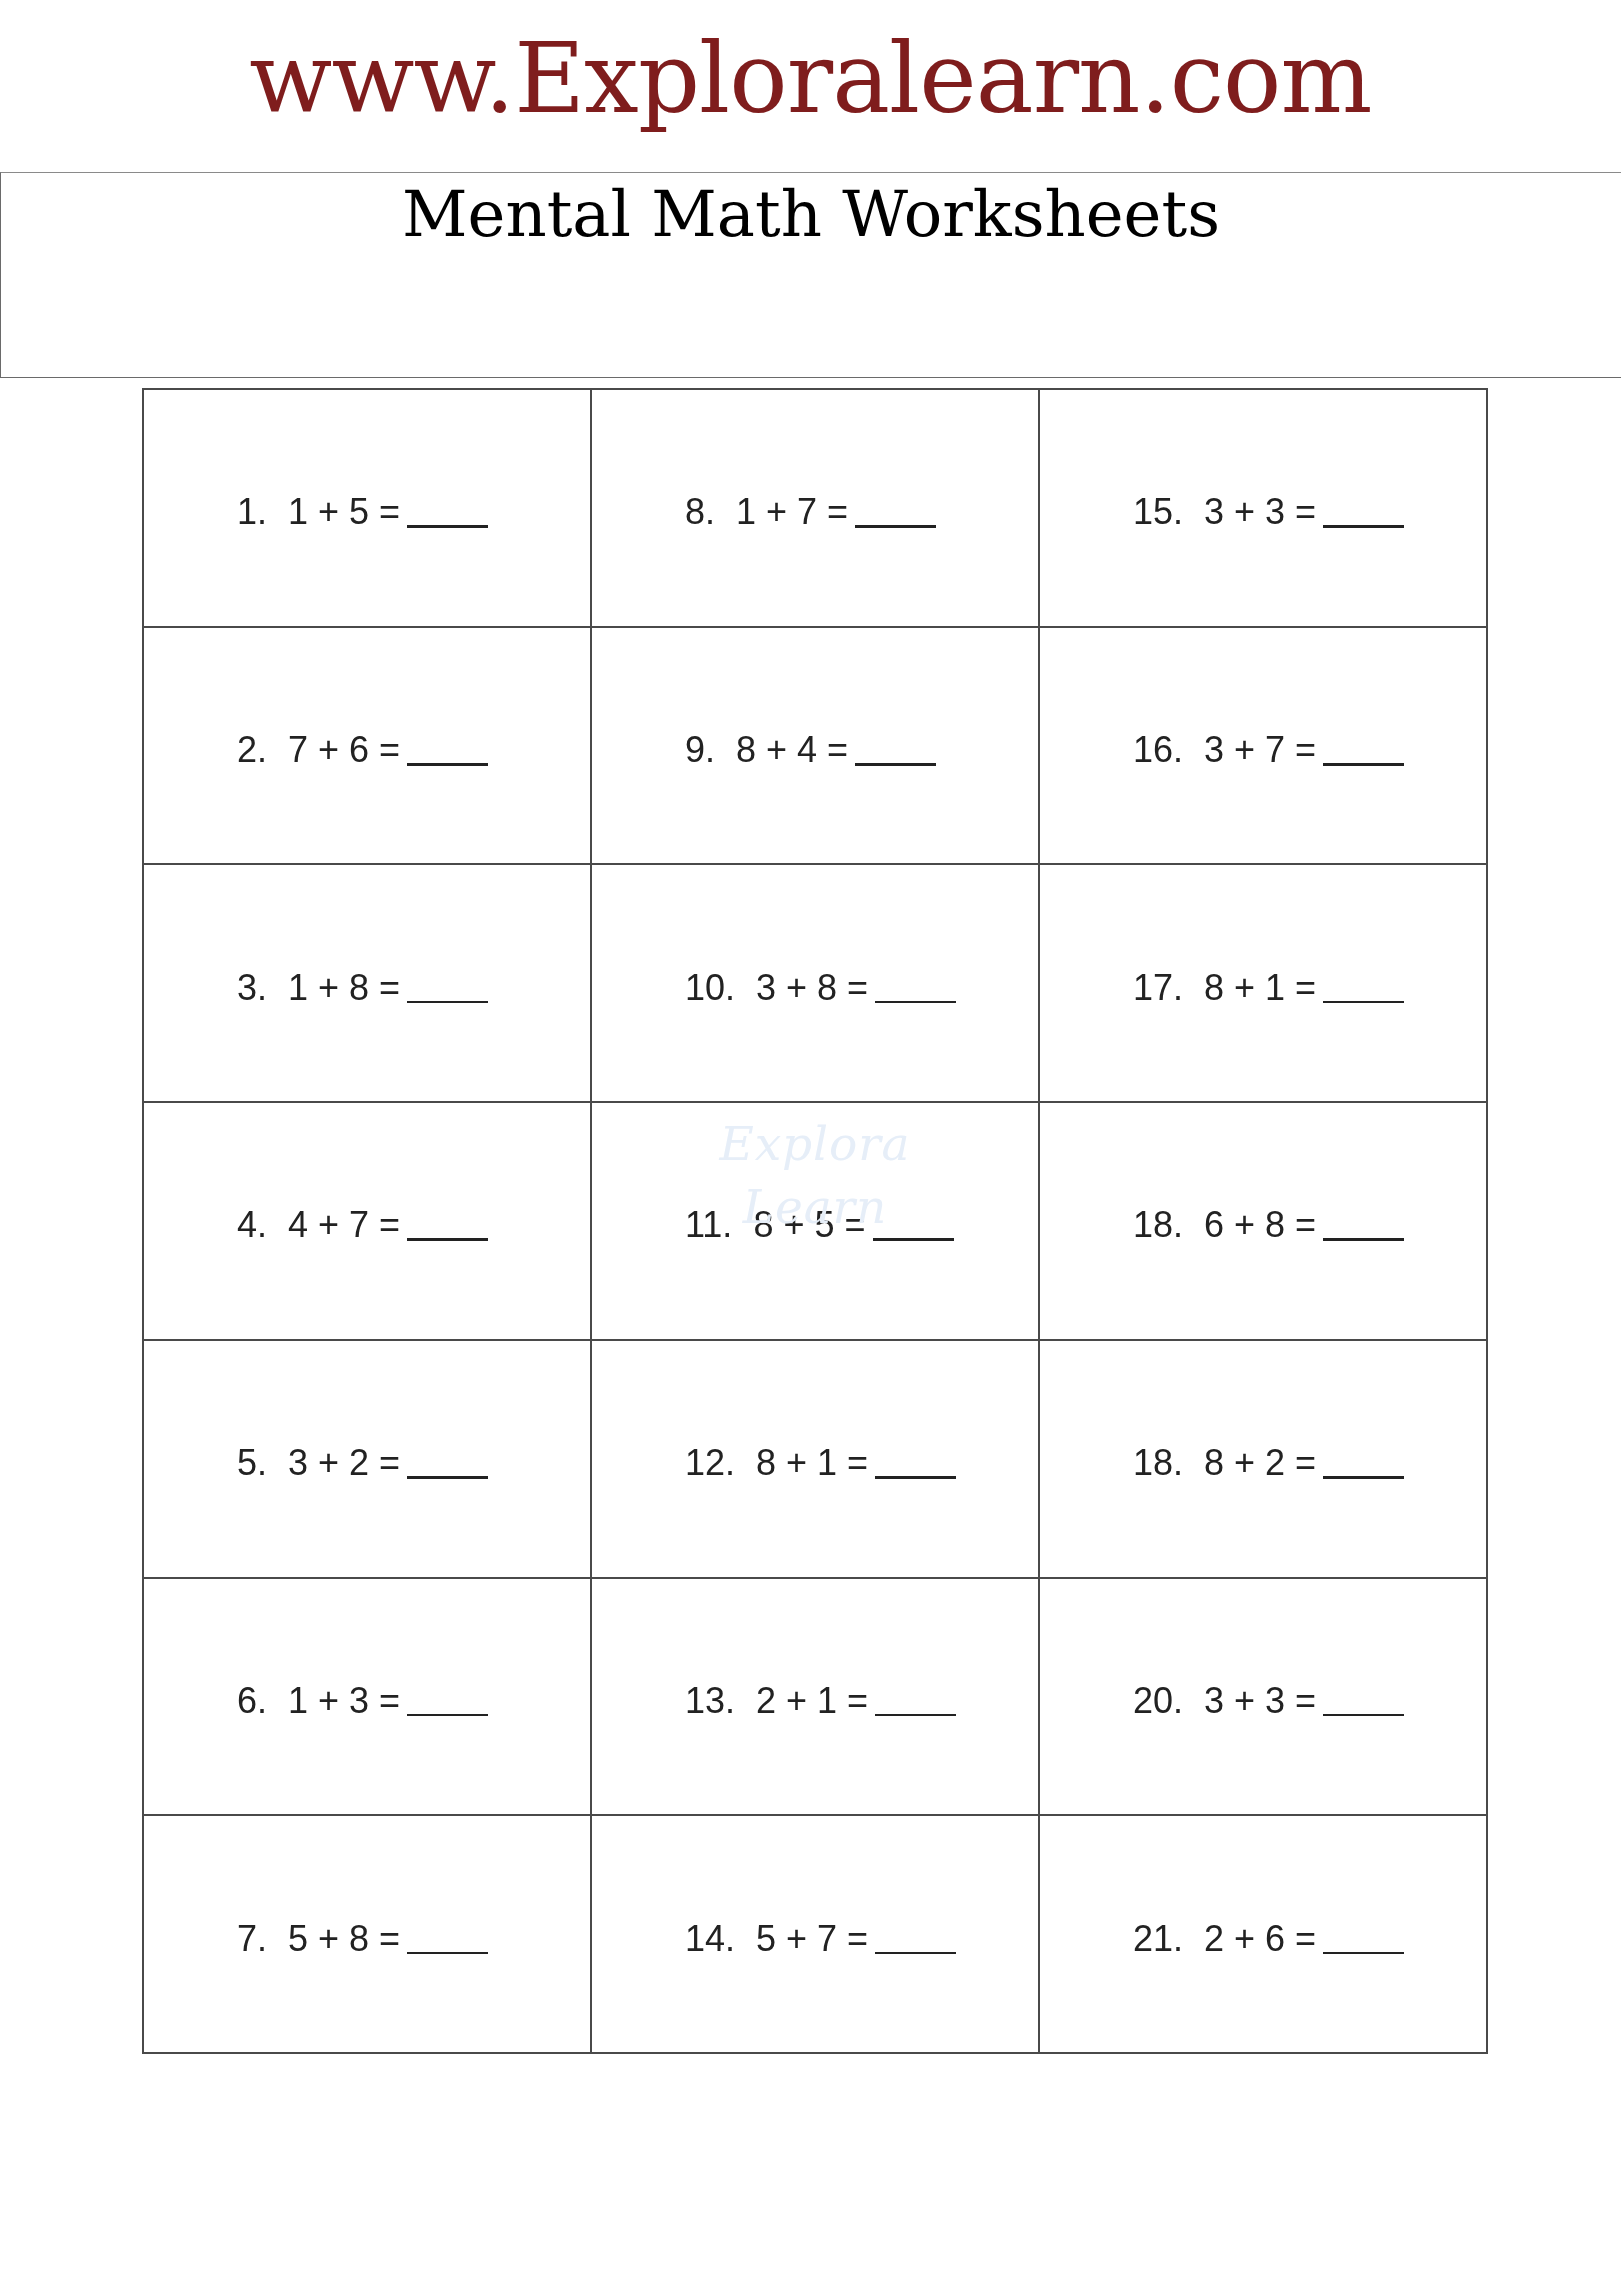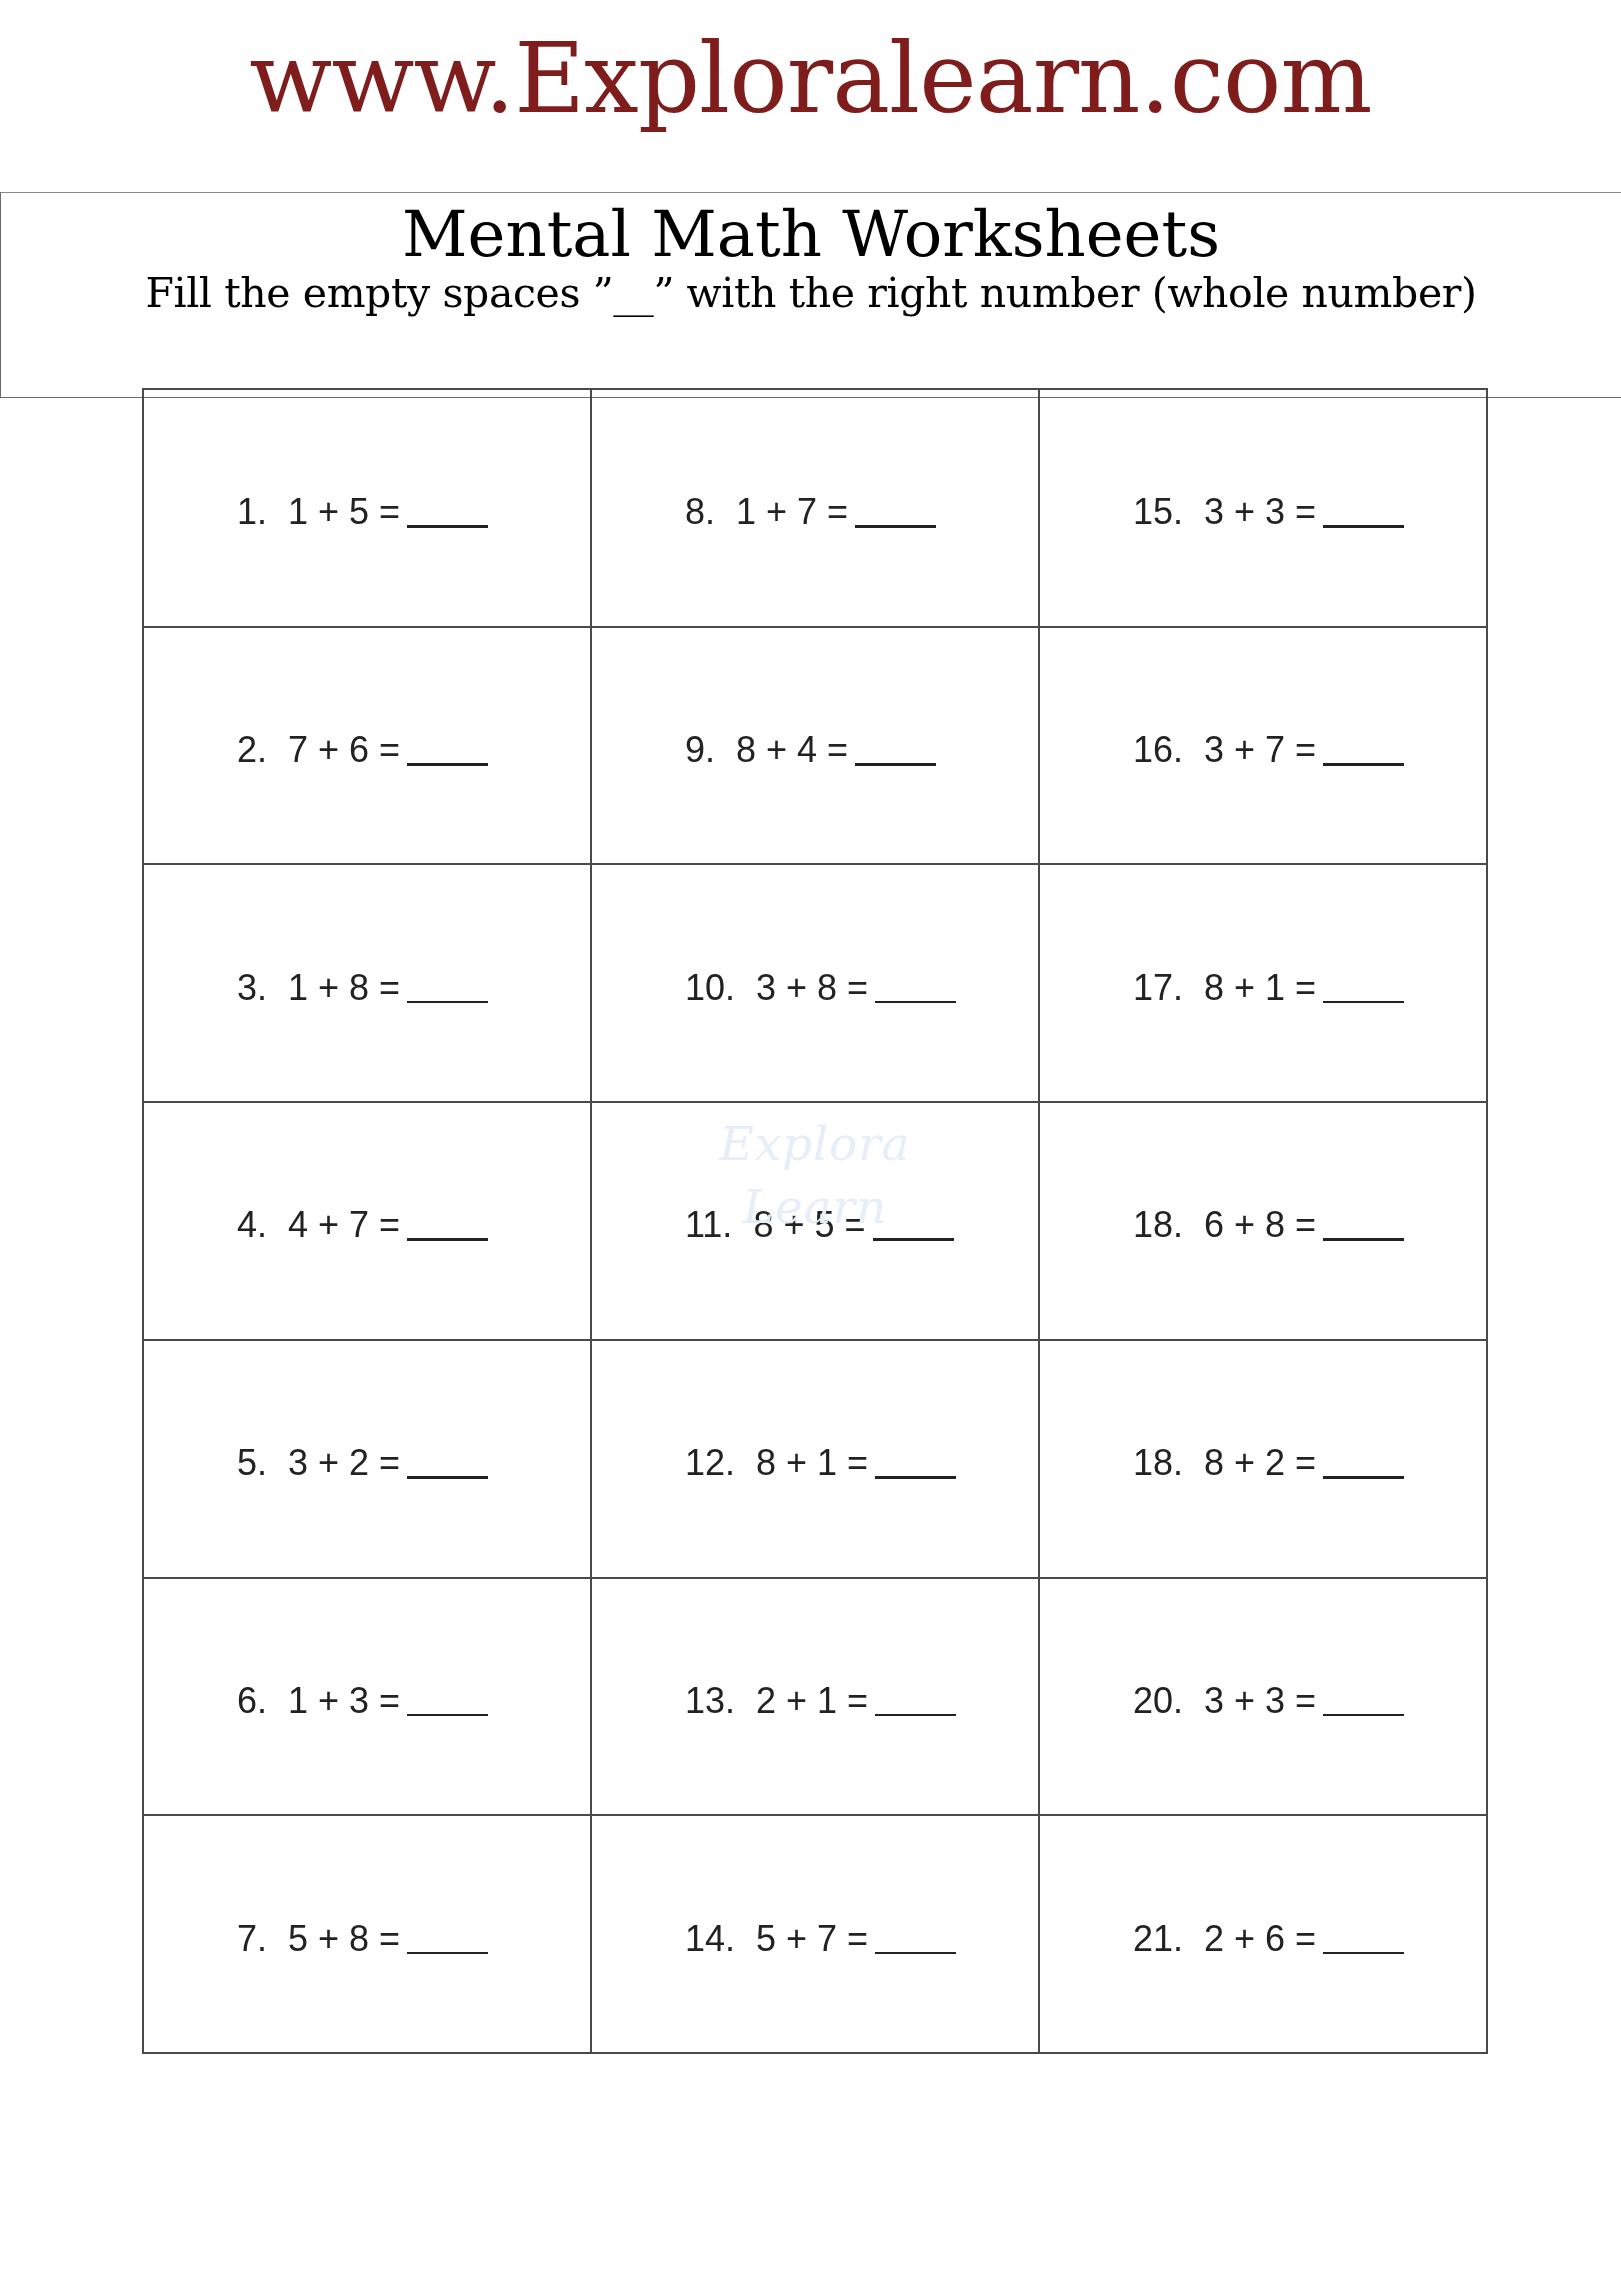--- a/index.html
+++ b/index.html
@@ -13,21 +13,20 @@
     color: #7f1d1d;
     letter-spacing: -0.9px;
   }
 
   .header-box {
     position: absolute; left: 0; top: 172px; width: 1621px; height: 206px;
     border-top: 1.8px solid #8a8a8a;
     border-left: 1.8px solid #6a6a6a;
     border-bottom: 1.8px solid #6a6a6a;
     box-sizing: border-box;
-    margin-top: 20px;
   }
   .header-title {
     position: absolute; left: 0; top: 3.6px; width: 100%;
     text-align: center;
     font-family: "DejaVu Serif", serif;
     font-size: 64px; line-height: 75px; color: #000;
   }
   .header-line {
     position: absolute; left: 0; width: 100%;
     text-align: center;
@@ -79,21 +78,20 @@
     letter-spacing: 0.9px;
   }
 </style>
 </head>
 <body>
 
 <div class="site-title">www.Exploralearn.com</div>
 
 <div class="header-box">
   <div class="header-title">Mental Math Worksheets</div>
-  <div class="header-line l1">Fill the empty spaces ”__” with the right number (whole number)</div>
 </div>
 
 <table class="worksheet">
   <tbody>
     <tr>
       <td>
           <div class="problem"><span class="num">1.</span><span class="expr">1 + 5 =</span><span class="blank"></span></div>
         </td>
       <td>
           <div class="problem"><span class="num">8.</span><span class="expr">1 + 7 =</span><span class="blank"></span></div>

